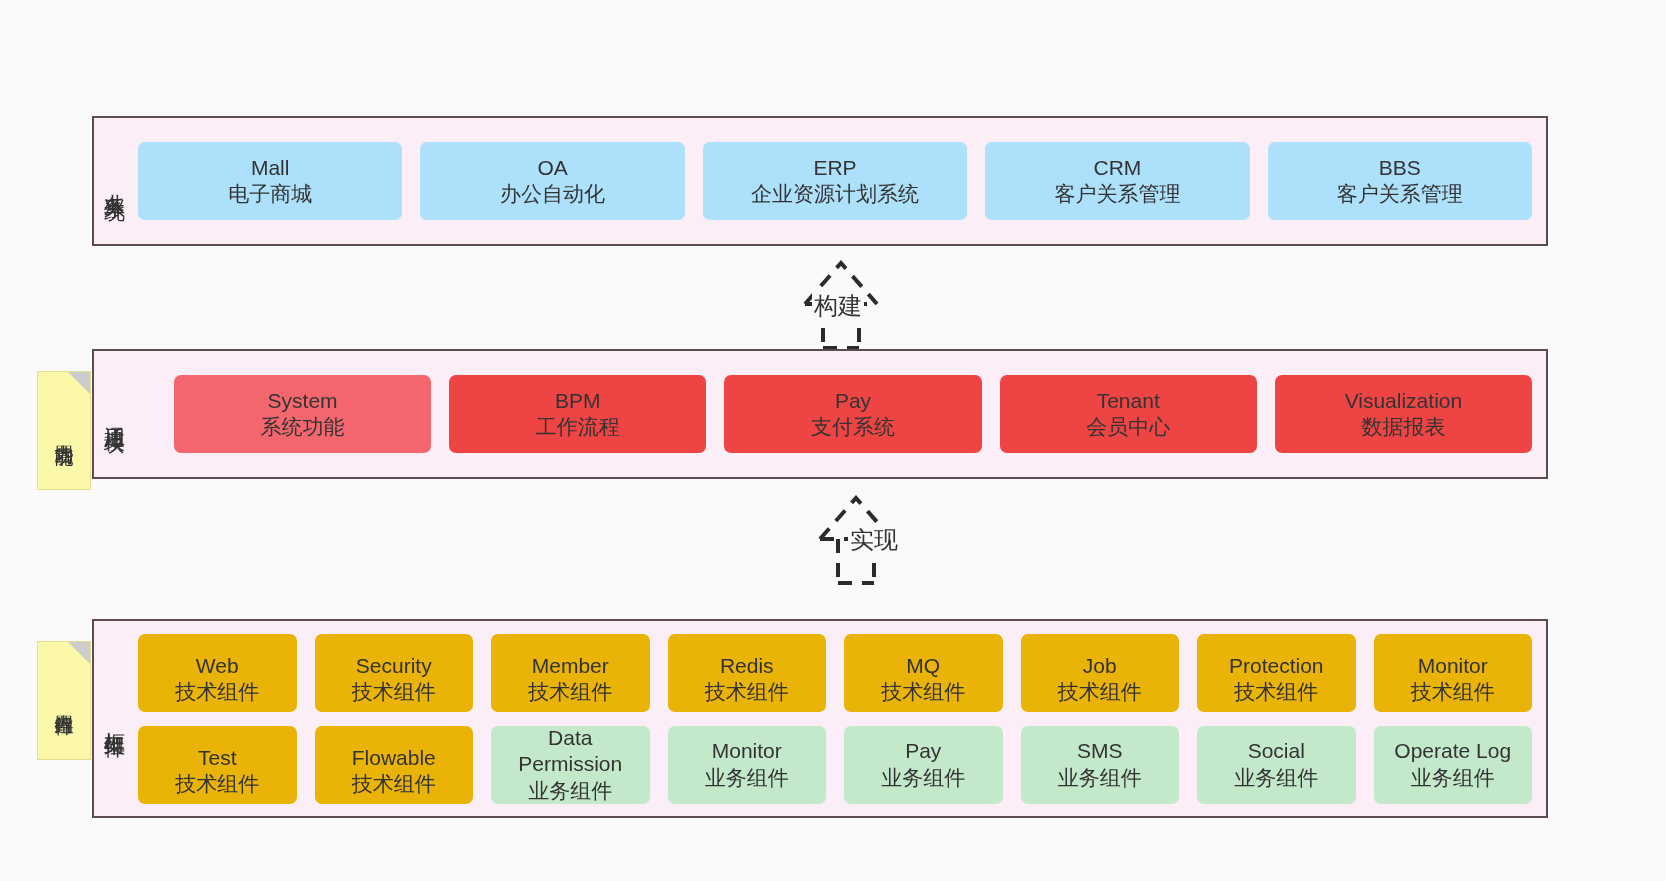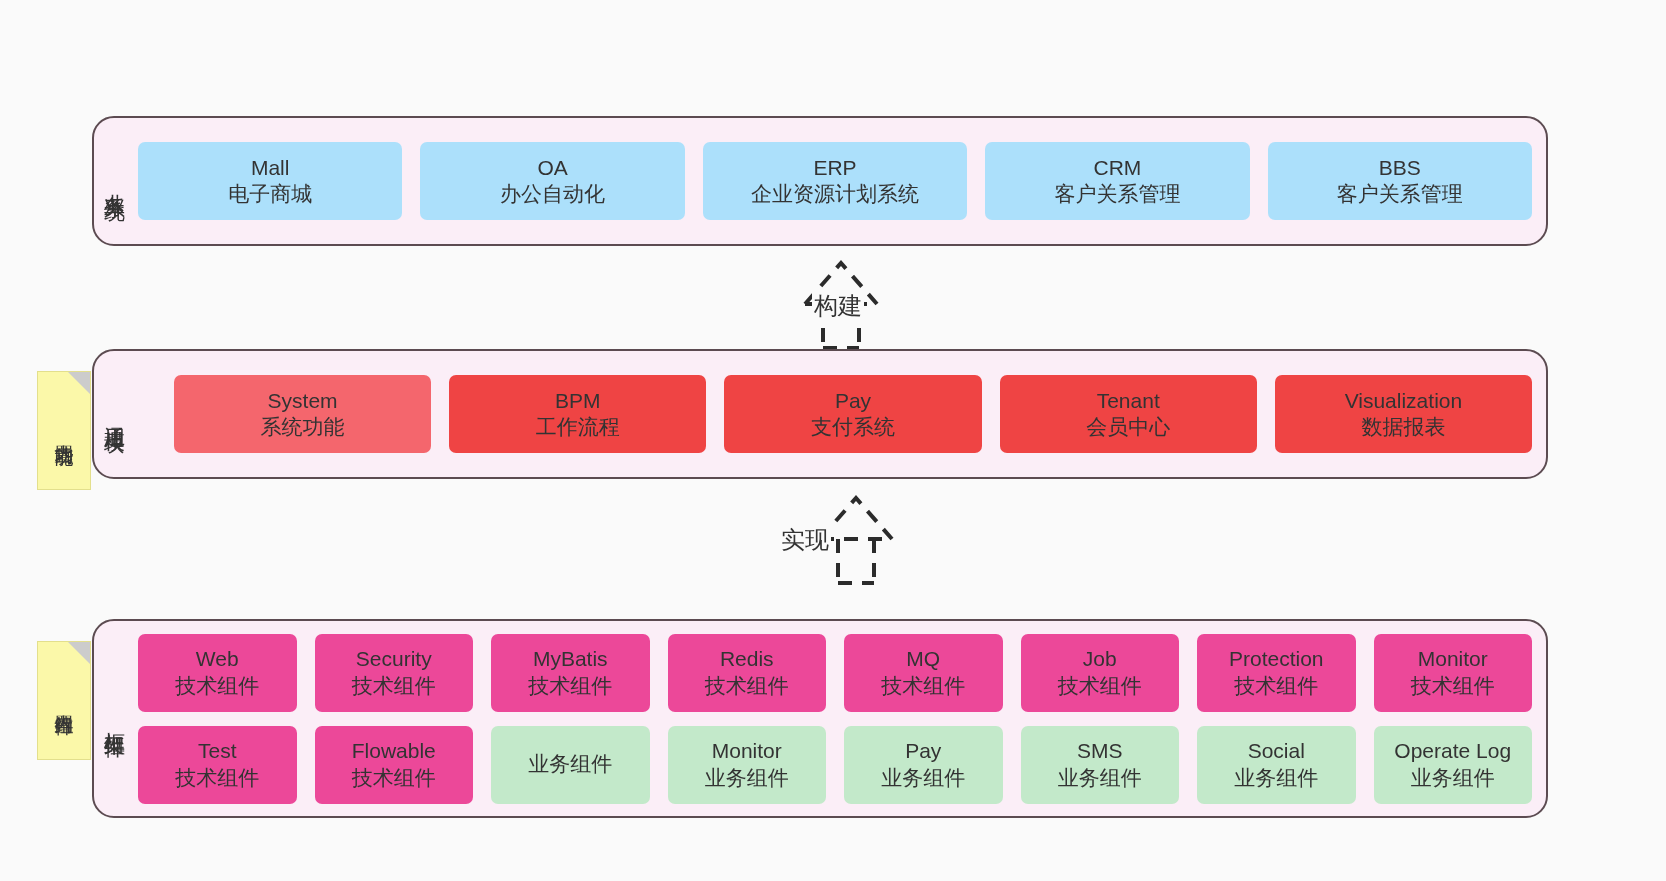--- a/index.html
+++ b/index.html
@@ -19,21 +19,21 @@
     background: #fafafa;
     overflow: hidden;
   }
 
   
   .layer {
     position: absolute;
     box-sizing: border-box;
     background: #fbeef7;
     border: 2px solid #5c4b51;
-    border-radius: 22px;
+    border-radius: 0;
     display: flex;
     align-items: stretch;
   }
   .layer-label {
     flex: 0 0 auto;
     width: 40px;
     display: flex;
     align-items: center;
     justify-content: center;
     font-size: 21px;
@@ -73,21 +73,21 @@
     color: #333333;
     padding: 6px 4px;
     user-select: none;
   }
   .card .en { display: block; }
   .card .cn { display: block; }
 
   .c-blue        { background: #ace0fb; }
   .c-red         { background: #f4666d; margin-left: 36px; }
   .c-pink        { background: #ef4444; }
-  .c-green       { background: #ec4899; }
+  .c-green       { background: #eab308; justify-content: flex-end; }
   .c-lightgreen  { background: #c3e9ca; }
 
   
   #layer-business  { left: 92px;  top: 116px; width: 1456px; height: 130px; }
   #layer-common    { left: 92px;  top: 349px; width: 1456px; height: 130px; }
   #layer-framework { left: 92px;  top: 619px; width: 1456px; height: 199px; }
 
   #layer-business  .layer-body  { padding-top: 0; }
   #layer-business  .row { height: 78px; }
   #layer-common    .row { height: 78px; }
@@ -141,21 +141,21 @@
   .arrow-label {
     position: absolute;
     font-size: 24px;
     color: #333333;
     background: #fafafa;
     padding: 0 2px;
     user-select: none;
     white-space: nowrap;
   }
   #label-build { left: 812px; top: 290px; }
-  #label-impl  { left: 779px; top: 524px; }
+  #label-impl  { left: 848px; top: 524px; }
 </style>
 </head>
 <body>
 
 <div id="canvas">
 
   <div class="layer" id="layer-business">
     <div class="layer-label">业务系统</div>
     <div class="layer-body">
       <div class="row">
@@ -241,21 +241,21 @@
       <div class="row">
         <div class="card c-green">
           <span class="en">Web</span>
           <span class="cn">技术组件</span>
         </div>
         <div class="card c-green">
           <span class="en">Security</span>
           <span class="cn">技术组件</span>
         </div>
         <div class="card c-green">
-          <span class="en">MyBatis</span>
+          <span class="en">Member</span>
           <span class="cn">技术组件</span>
         </div>
         <div class="card c-green">
           <span class="en">Redis</span>
           <span class="cn">技术组件</span>
         </div>
         <div class="card c-green">
           <span class="en">MQ</span>
           <span class="cn">技术组件</span>
         </div>
@@ -276,20 +276,21 @@
       <div class="row">
         <div class="card c-green">
           <span class="en">Test</span>
           <span class="cn">技术组件</span>
         </div>
         <div class="card c-green">
           <span class="en">Flowable</span>
           <span class="cn">技术组件</span>
         </div>
         <div class="card c-lightgreen">
+          <span class="en">Data Permission</span>
           <span class="cn">业务组件</span>
         </div>
         <div class="card c-lightgreen">
           <span class="en">Monitor</span>
           <span class="cn">业务组件</span>
         </div>
         <div class="card c-lightgreen">
           <span class="en">Pay</span>
           <span class="cn">业务组件</span>
         </div>

